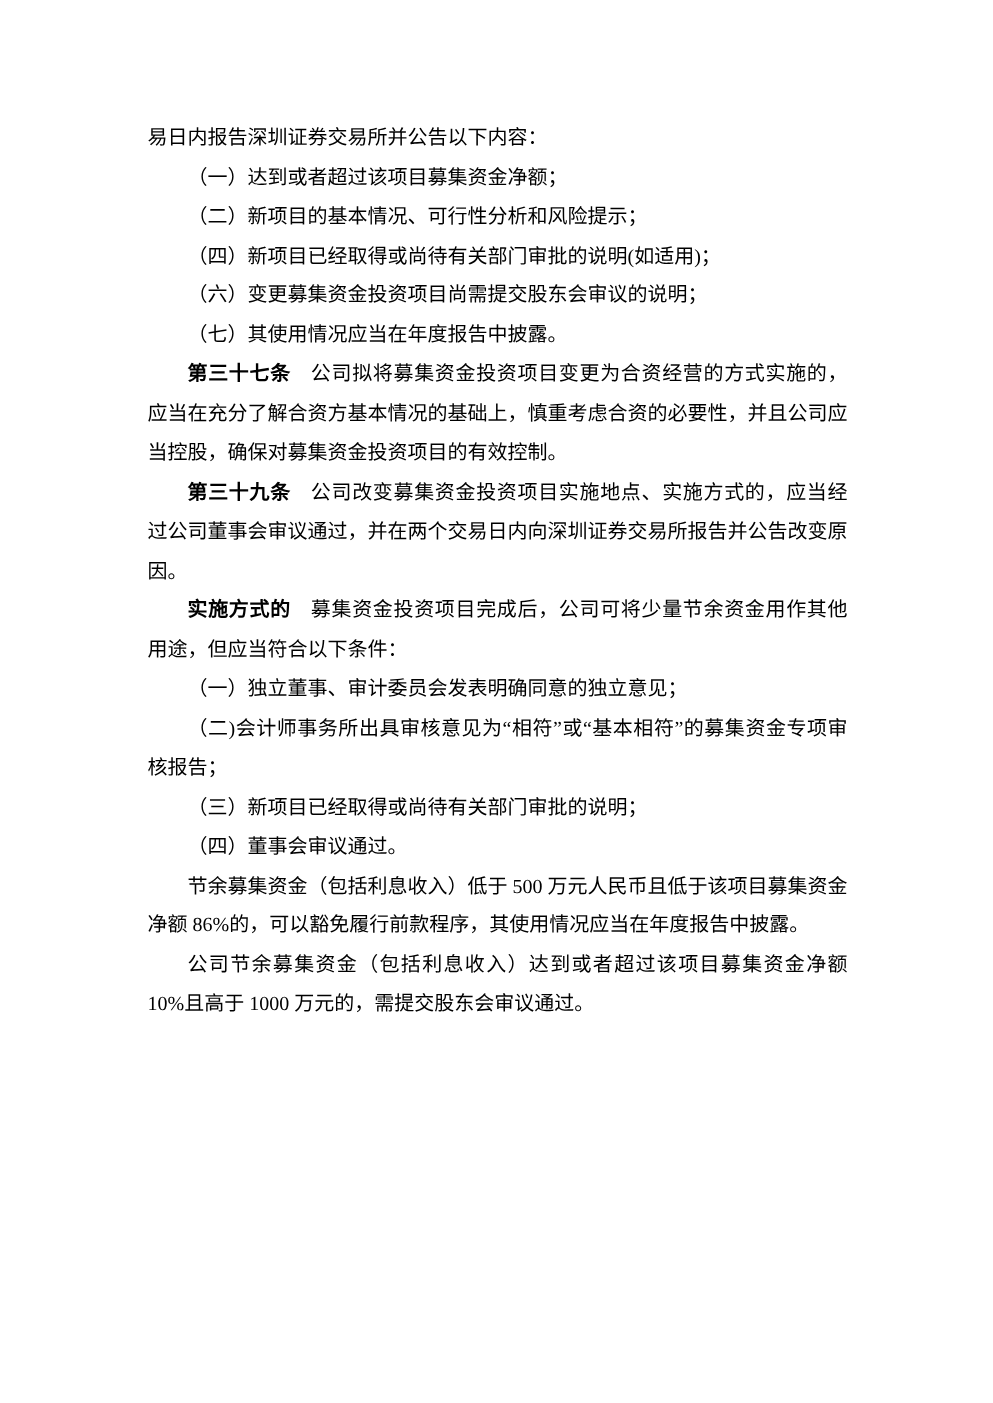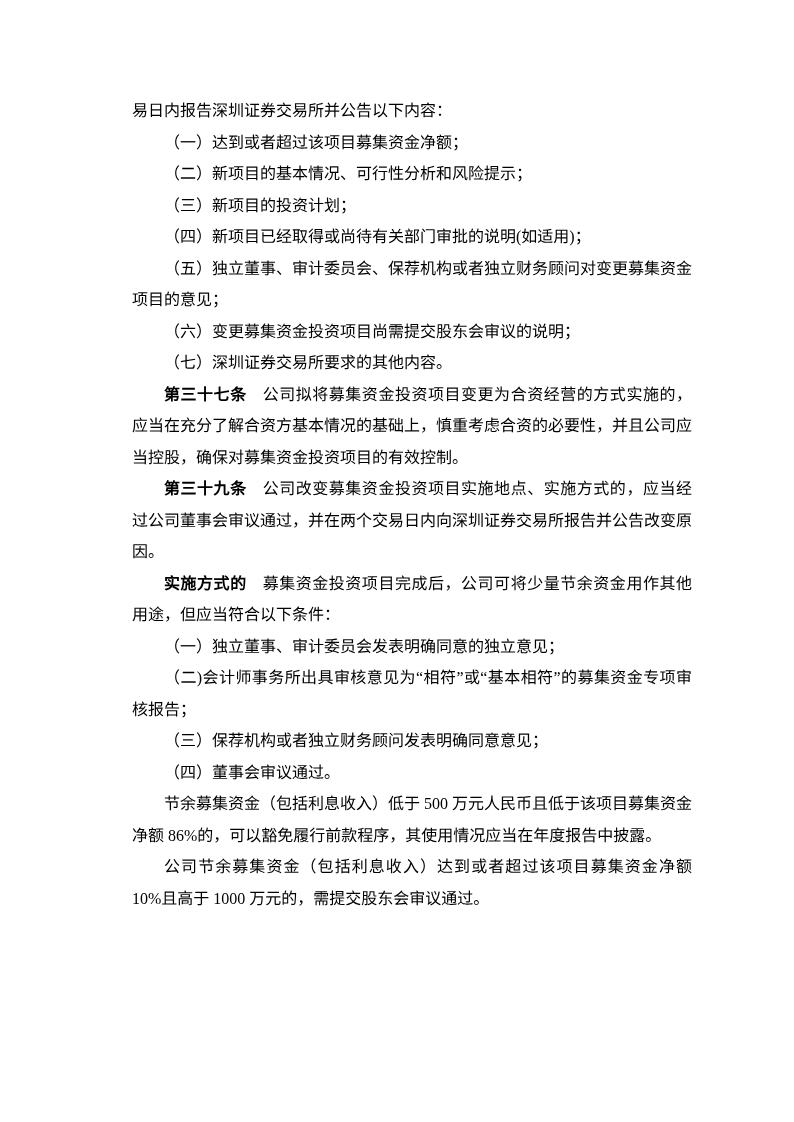--- a/index.html
+++ b/index.html
@@ -10,21 +10,21 @@
   .page {
     position: relative;
     width: 794px;
     height: 1122px;
     background: #ffffff;
     overflow: hidden;
     margin: 0 auto;
   }
   .doc {
     position: absolute;
-    left: 132px;
+    left: 118px;
     top: 95px;
     width: 560px;
     font-family: "Liberation Serif", "DejaVu Serif", serif;
     font-size: 16px;
     line-height: 31.5px;
     color: #000000;
     text-align: justify;
   }
   .doc p {
     margin: 0;
@@ -40,28 +40,26 @@
   }
 </style>
 </head>
 <body>
 
 <div class="page">
   <div class="doc" id="doc">
       <p class="no-indent"><span>易日内报告深圳证券交易所并公告以下内容：</span></p>
       <p><span>（一）达到或者超过该项目募集资金净额；</span></p>
       <p><span>（二）新项目的基本情况、可行性分析和风险提示；</span></p>
-      <p><span>（三）新项目的投资计划；</span></p>
       <p><span>（四）新项目已经取得或尚待有关部门审批的说明(如适用)；</span></p>
-      <p><span>（五）独立董事、审计委员会、保荐机构或者独立财务顾问对变更募集资金项目的意见；</span></p>
       <p><span>（六）变更募集资金投资项目尚需提交股东会审议的说明；</span></p>
-      <p><span>（七）深圳证券交易所要求的其他内容。</span></p>
+      <p><span>（七）其使用情况应当在年度报告中披露。</span></p>
       <p><b class="lead">第三十七条</b><span>公司拟将募集资金投资项目变更为合资经营的方式实施的，应当在充分了解合资方基本情况的基础上，慎重考虑合资的必要性，并且公司应当控股，确保对募集资金投资项目的有效控制。</span></p>
       <p><b class="lead">第三十九条</b><span>公司改变募集资金投资项目实施地点、实施方式的，应当经过公司董事会审议通过，并在两个交易日内向深圳证券交易所报告并公告改变原因。</span></p>
       <p><b class="lead">实施方式的</b><span>募集资金投资项目完成后，公司可将少量节余资金用作其他用途，但应当符合以下条件：</span></p>
       <p><span>（一）独立董事、审计委员会发表明确同意的独立意见；</span></p>
       <p><span>（二)会计师事务所出具审核意见为“相符”或“基本相符”的募集资金专项审核报告；</span></p>
-      <p><span>（三）保荐机构或者独立财务顾问发表明确同意意见；</span></p>
+      <p><span>（三）新项目已经取得或尚待有关部门审批的说明；</span></p>
       <p><span>（四）董事会审议通过。</span></p>
       <p><span>节余募集资金（包括利息收入）低于 500 万元人民币且低于该项目募集资金净额 86%的，可以豁免履行前款程序，其使用情况应当在年度报告中披露。</span></p>
       <p><span>公司节余募集资金（包括利息收入）达到或者超过该项目募集资金净额 10%且高于 1000 万元的，需提交股东会审议通过。</span></p>
     </div>
 </div>
 
 </body></html>

